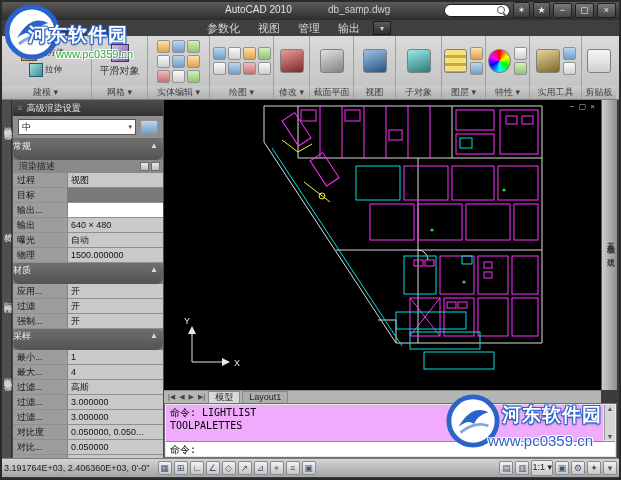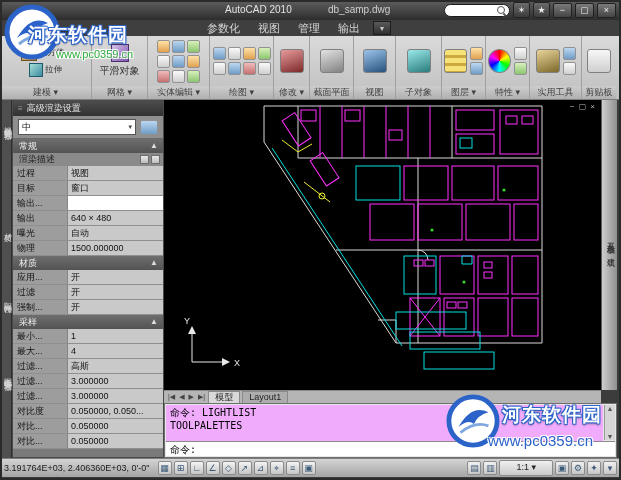--- a/index.html
+++ b/index.html
@@ -60,22 +60,22 @@
   .leftstrip{position:absolute;left:0;top:100px;width:12px;height:358px;background:#4f4f4f;border-right:1px solid #2e2e2e;box-sizing:border-box;}
   .vtab{position:absolute;left:1px;writing-mode:vertical-rl;font-size:8px;color:#d8d8d8;letter-spacing:1px;}
   .palette{position:absolute;left:12px;top:100px;width:152px;height:358px;background:#7a7a7a;
            border:1px solid #4a4a4a;box-sizing:border-box;}
   .phead{height:15px;background:linear-gradient(#4c4c4c,#323232);color:#e8e8e8;font-size:9px;
          display:flex;align-items:center;gap:4px;padding:0 5px;}
   .grip{color:#9a9a9a;font-size:8px;}
   .preset{height:22px;background:#8f8f8f;display:flex;align-items:center;gap:4px;padding:0 5px;border-bottom:1px solid #6a6a6a;}
   .combo{flex:1;height:14px;background:#fff;border:1px solid #555;font-size:9px;color:#111;
          display:flex;align-items:center;justify-content:space-between;padding:0 3px;}
-  .psec{height:14px;line-height:14px;background:linear-gradient(#6e6e6e,#535353);color:#f0f0f0;
-        font-size:9px;padding-left:6px;position:relative;}
+  .psec{height:21px;line-height:14px;background:linear-gradient(#6e6e6e,#535353);color:#f0f0f0;
+        font-size:9px;position:relative;border-radius:7px;}
   .psec .arr{position:absolute;right:5px;top:0;font-size:8px;color:#ddd;}
   .psub{height:13px;line-height:13px;background:#8a8a8a;color:#1d1d1d;font-size:9px;padding-left:6px;position:relative;}
   .psub .subicos{position:absolute;right:3px;top:2px;display:flex;gap:2px;}
   .subico{width:9px;height:9px;background:linear-gradient(#e8e8e8,#bdbdbd);border:1px solid #6d6d6d;box-sizing:border-box;}
   .prow{display:flex;height:14px;line-height:14px;border-bottom:1px solid #8f8f8f;}
   .plab{width:54px;background:#9d9d9d;color:#111;padding-left:4px;font-size:9px;white-space:nowrap;overflow:hidden;box-sizing:border-box;}
   .pval{flex:1;background:#c9c9c9;border-left:1px solid #858585;padding-left:3px;font-size:9px;color:#111;white-space:nowrap;overflow:hidden;}
   .drawing{position:absolute;left:164px;top:100px;width:437px;height:290px;background:#000;}
   .dwc{position:absolute;right:6px;top:2px;display:flex;gap:4px;color:#b8b8b8;font-size:8px;}
   .dwc span{cursor:default;}
@@ -99,21 +99,21 @@
          font-family:"DejaVu Sans Mono",monospace;font-size:10px;color:#000;padding:1px 4px;box-sizing:border-box;}
   
   .statusbar{position:absolute;left:0;top:458px;width:621px;height:19px;
              background:linear-gradient(#d4d4d4,#a4a4a4);border-top:1px solid #7d7d7d;
              display:flex;align-items:center;gap:2px;padding:0 4px;box-sizing:border-box;}
   .coords{font-size:9px;color:#1c1c1c;margin-right:6px;white-space:nowrap;}
   .stgl{width:14px;height:14px;display:flex;align-items:center;justify-content:center;font-size:9px;color:#3c5a78;
         background:linear-gradient(#f2f2f2,#c6c6c6);border:1px solid #8b8b8b;border-radius:2px;box-sizing:border-box;}
   .spacer{flex:1;}
   .scalebox{font-size:9px;color:#222;background:linear-gradient(#efefef,#cacaca);border:1px solid #8b8b8b;
-            padding:0 16px;height:14px;line-height:13px;border-radius:2px;}
+            padding:0 0;height:14px;line-height:13px;border-radius:2px;}
   .frame{position:absolute;inset:0;border:2px solid #2a2a2a;pointer-events:none;z-index:40;}
   
   .wm{position:absolute;z-index:50;pointer-events:none;}
   .wm-top{left:4px;top:2px;width:160px;height:66px;}
   .wm-bot{left:438px;top:390px;width:182px;height:72px;}
   .wm-badge{position:absolute;}
   .wm-name{position:absolute;font-size:19px;font-weight:bold;color:#fff;white-space:nowrap;letter-spacing:1px;
      text-shadow:-1px -1px 0 #2b63c9,1px -1px 0 #2b63c9,-1px 1px 0 #2b63c9,1px 1px 0 #2b63c9,0 2px 2px rgba(0,0,0,.35);}
   .wm-url{position:absolute;font-weight:normal;white-space:nowrap;
      text-shadow:-1px -1px 0 #fff,1px -1px 0 #fff,-1px 1px 0 #fff,1px 1px 0 #fff;}
@@ -296,21 +296,20 @@
       <span class="subico"></span>
       <span class="subico"></span>
     </span>
   </div>
   <div class="prow">
       <span class="plab">过程</span>
       <span class="pval">视图</span>
     </div>
   <div class="prow">
       <span class="plab">目标</span>
-      <span class="pval">窗口</span>
     </div>
   <div class="prow">
       <span class="plab">输出...</span>
       <span class="pval" style="background:#fff"></span>
     </div>
   <div class="prow">
       <span class="plab">输出</span>
       <span class="pval">640 × 480</span>
     </div>
   <div class="prow">

